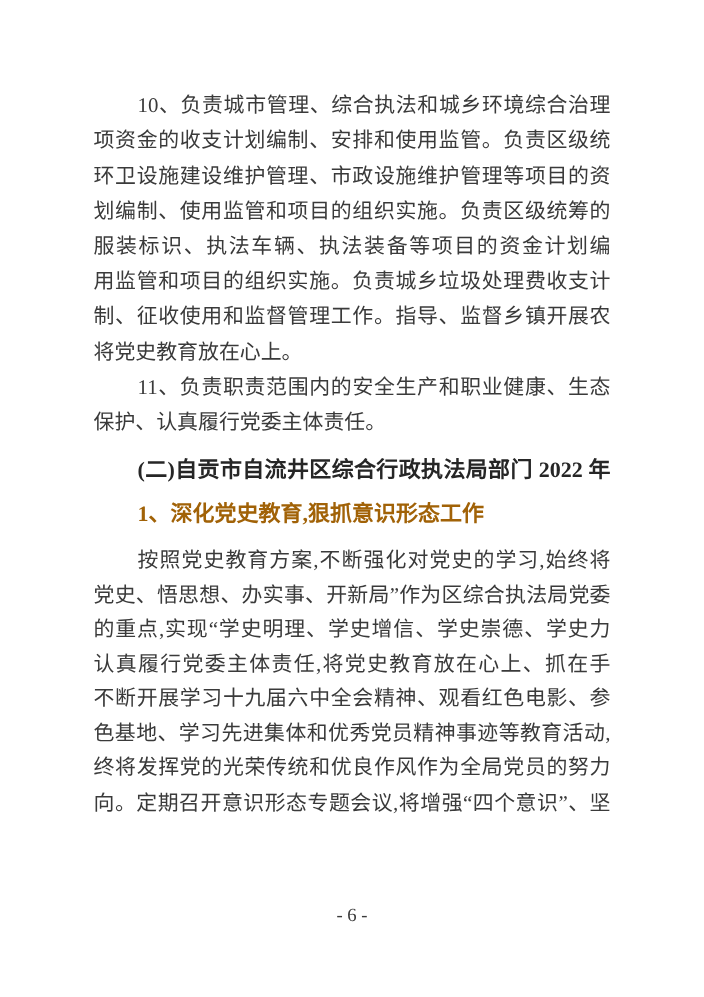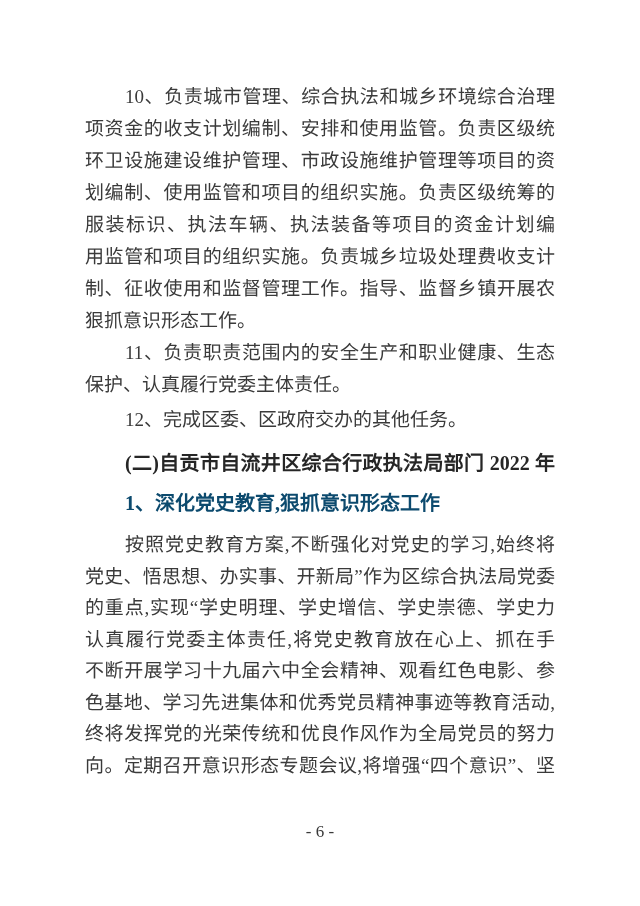--- a/index.html
+++ b/index.html
@@ -39,21 +39,21 @@
 
   .heading1 .line {
     font-weight: bold;
     color: #262626;
     font-size: 20px;
     line-height: 30px;
     height: 30px;
   }
   .heading2 .line {
     font-weight: bold;
-    color: #0c4a6e;
+    color: #a16207;
     font-size: 20px;
     line-height: 32px;
     height: 32px;
   }
   .tight .line {
     line-height: 31.5px;
     height: 31.5px;
   }
 
   .m-b2 { margin-top: 3px; }
@@ -79,31 +79,28 @@
   <div class="content">
 
     <div class="block paragraph">
       <div class="line first">10、负责城市管理、综合执法和城乡环境综合治理等专</div>
       <div class="line">项资金的收支计划编制、安排和使用监管。负责区级统筹的</div>
       <div class="line">环卫设施建设维护管理、市政设施维护管理等项目的资金计</div>
       <div class="line">划编制、使用监管和项目的组织实施。负责区级统筹的执法</div>
       <div class="line">服装标识、执法车辆、执法装备等项目的资金计划编制、使</div>
       <div class="line">用监管和项目的组织实施。负责城乡垃圾处理费收支计划编</div>
       <div class="line">制、征收使用和监督管理工作。指导、监督乡镇开展农村生</div>
-      <div class="line last">狠抓意识形态工作。</div>
+      <div class="line last">将党史教育放在心上。</div>
     </div>
 
     <div class="block paragraph">
       <div class="line first">11、负责职责范围内的安全生产和职业健康、生态环境</div>
       <div class="line last">保护、认真履行党委主体责任。</div>
     </div>
 
-    <div class="block paragraph m-b2">
-      <div class="line first last">12、完成区委、区政府交办的其他任务。</div>
-    </div>
 
     <div class="block heading1 m-b3">
       <div class="line first">(二)自贡市自流井区综合行政执法局部门 2022 年重</div>
     </div>
 
     <div class="block heading2 m-b4">
       <div class="line first last">1、深化党史教育,狠抓意识形态工作</div>
     </div>
 
     <div class="block paragraph tight m-b5">

